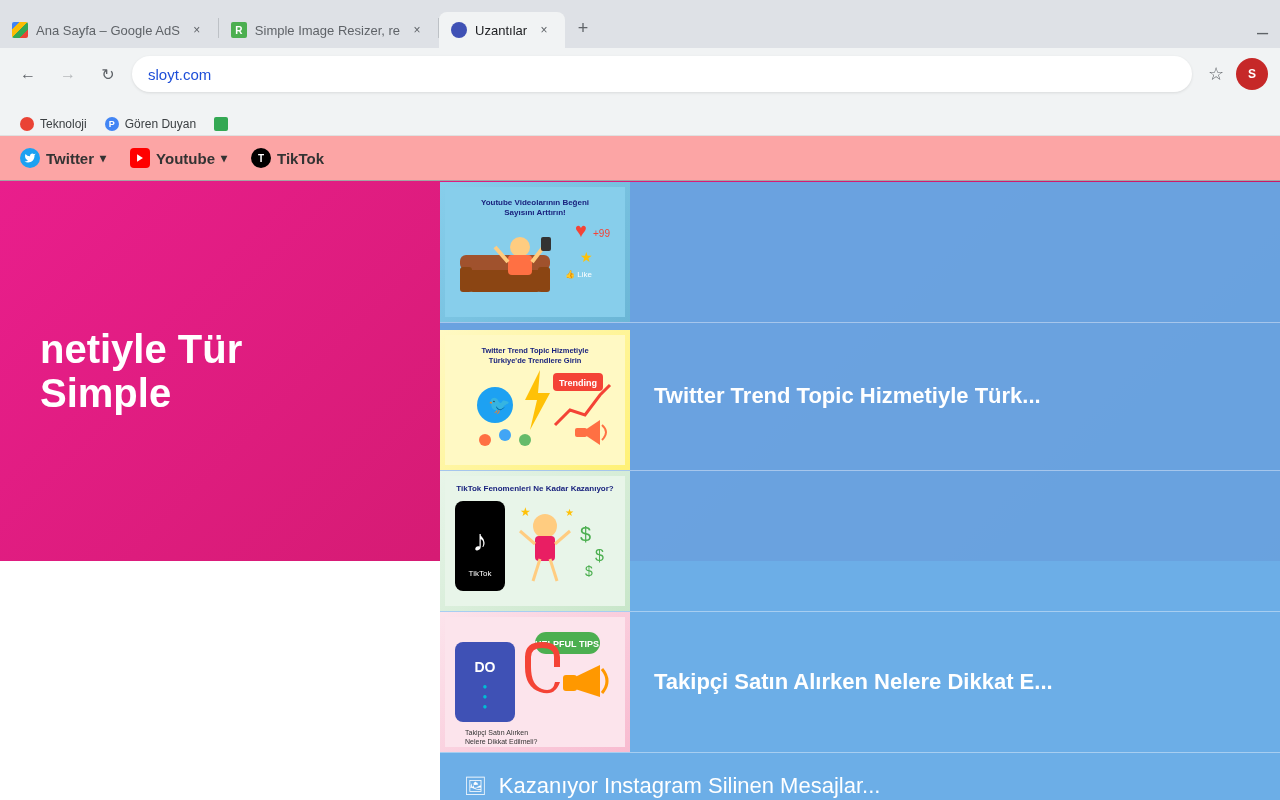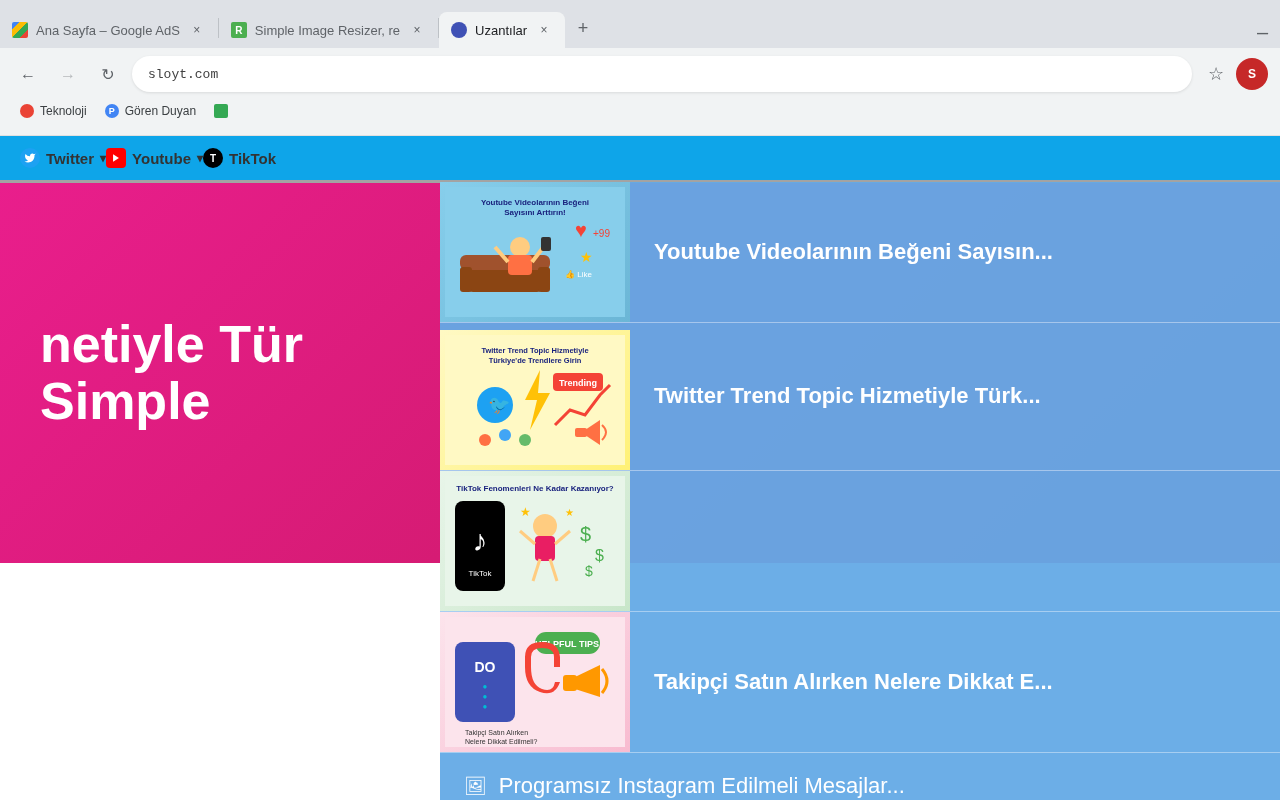--- a/index.html
+++ b/index.html
@@ -79,21 +79,21 @@
     }
     .omnibox-actions {
       display: flex;
       align-items: center;
       gap: 4px;
     }
 
     
     .bookmarks-bar {
       display: flex;
-      align-items: flex-start;
+      align-items: flex-end;
       background: #f1f3f4;
       height: 36px;
       padding: 0 12px;
       gap: 2px;
       border-bottom: 1px solid #e0e0e0;
     }
     .bookmark-item {
       display: flex;
       align-items: center;
       gap: 6px;
@@ -118,22 +118,23 @@
       position: absolute;
       top: 0; left: 0; right: 0; bottom: 0;
       background: #fff;
     }
 
     
     .site-nav {
       display: flex;
       align-items: center;
       padding: 12px 20px;
-      background: #0ea5e9;
-      border-bottom: 3px solid #a3a3a3;
+      gap: 24px;
+      background: #fca5a5;
+      border-bottom: 1px solid #a3a3a3;
     }
     .site-nav-item {
       display: flex;
       align-items: center;
       gap: 6px;
       font-size: 15px;
       font-weight: 600;
       color: #333;
       cursor: pointer;
     }
@@ -141,21 +142,21 @@
     
     .hero {
       background: linear-gradient(135deg, #e91e8c 0%, #c2185b 100%);
       height: 380px;
       display: flex;
       align-items: center;
       padding: 40px;
     }
     .hero-text {
       color: #fff;
-      font-size: 52px;
+      font-size: 40px;
       font-weight: 900;
       line-height: 1.1;
       max-width: 420px;
     }
 
     
     .dropdown-overlay {
       position: absolute;
       top: 46px;
       left: 440px;
@@ -308,21 +309,21 @@
       <div style="font-size:20px; color:#5f6368; cursor:pointer; padding:4px;">–</div>
     </div>
   </div>
 
   <div class="omnibox-bar">
     <div class="nav-btn">←</div>
     <div class="nav-btn" style="opacity:0.4;">→</div>
     <div class="nav-btn">↻</div>
 
     <div class="omnibox">
-      <span style="color:#404040; font-size:13px;font-family:Liberation Mono, monospace;">sloyt.com</span>
+      <span style="color:#1d4ed8; font-size:15px;">sloyt.com</span>
     </div>
 
     <div class="omnibox-actions">
       <div class="star-icon">☆</div>
       <div class="avatar">S</div>
     </div>
   </div>
 
   <div class="bookmarks-bar">
     <div class="bookmark-item">
@@ -406,21 +407,20 @@
             <rect x="96" y="50" width="10" height="14" rx="2" fill="#333"></rect>
 
             <text x="130" y="50" font-size="20" fill="#f44336">♥</text>
             <text x="148" y="50" font-size="10" fill="#f44336">+99</text>
 
             <text x="135" y="75" font-size="14" fill="#FFC107">★</text>
             <text x="120" y="90" font-size="8" fill="#fff">👍 Like</text>
           </svg>
         </div>
       </div>
-      <div class="dropdown-item-text">Youtube Videolarının Beğeni Sayısın...</div>
     </div>
 
     <div class="dropdown-item">
       <div class="dropdown-item-thumb thumb-2">
         <div class="thumb-svg-container">
           <svg width="180" height="130" viewBox="0 0 180 130">
             <rect width="180" height="130" fill="#FFF9C4"></rect>
             <text x="90" y="18" text-anchor="middle" font-size="7.5" font-weight="bold" fill="#1a237e">Twitter Trend Topic Hizmetiyle</text>
             <text x="90" y="28" text-anchor="middle" font-size="7.5" font-weight="bold" fill="#1a237e">Türkiye'de Trendlere Girin</text>
 
@@ -504,18 +504,18 @@
             <text x="20" y="118" font-size="7" fill="#333">Takipçi Satın Alırken</text>
             <text x="20" y="127" font-size="7" fill="#333">Nelere Dikkat Edilmeli?</text>
           </svg>
         </div>
       </div>
       <div class="dropdown-item-text">Takipçi Satın Alırken Nelere Dikkat E...</div>
     </div>
 
     <div class="dropdown-item-simple">
       <span style="margin-right:12px; font-size:18px;">🖼</span>
-      <span>Programsız Instagram Edilmeli Mesajlar...</span>
+      <span>Kazanıyor Instagram Silinen Mesajlar...</span>
     </div>
 
   </div>
 
 </div>
 
 </body></html>

